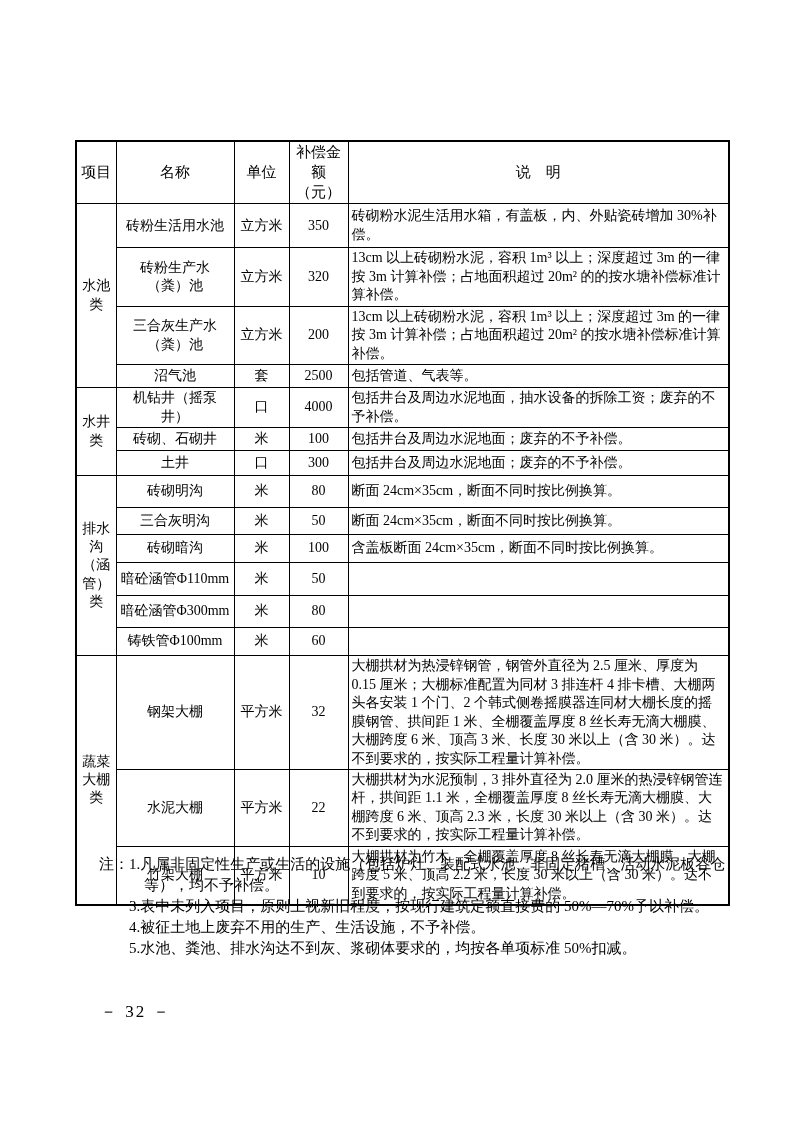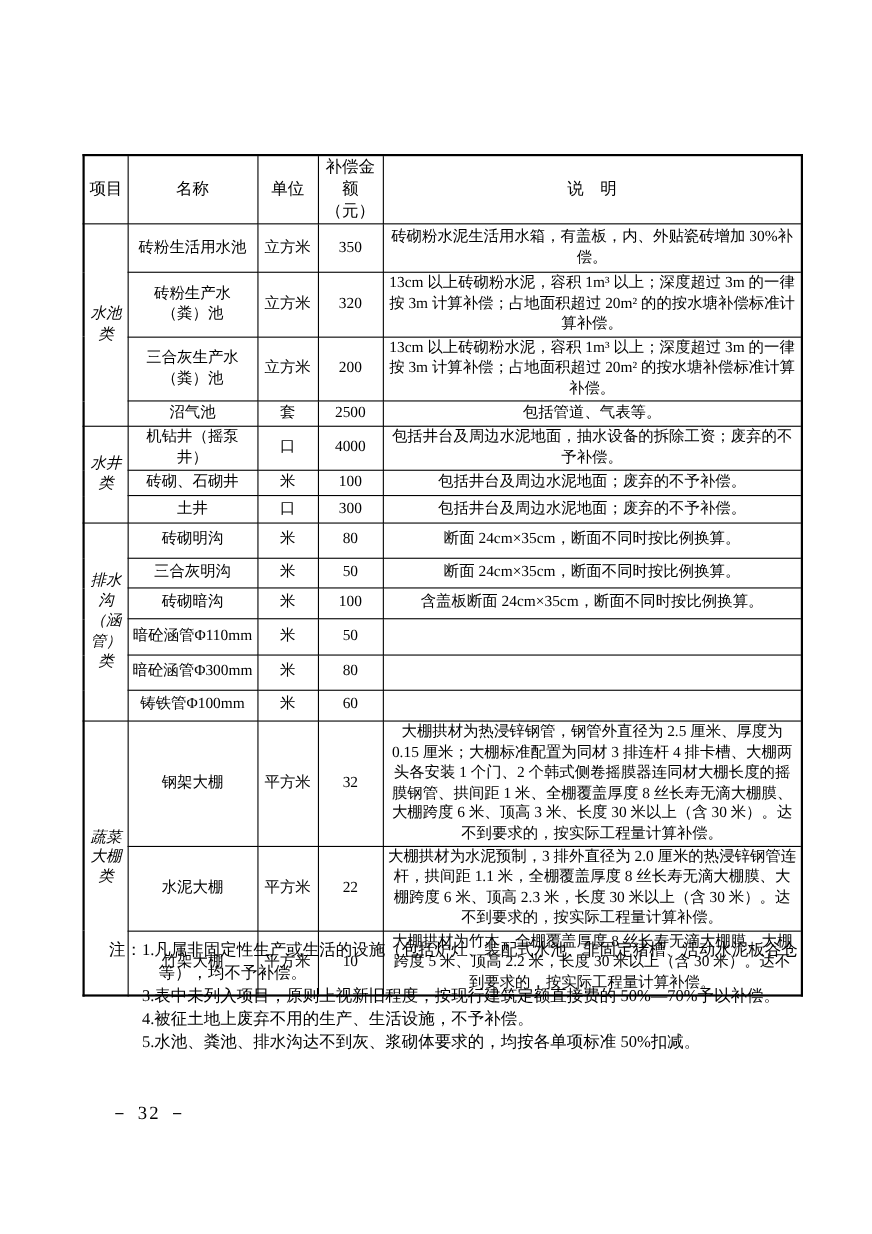--- a/index.html
+++ b/index.html
@@ -49,31 +49,30 @@
 
   table.comp-table thead tr { height: 44px; }
   table.comp-table th { text-align: center; font-size: 15px; }
 
   td.cell-category {
     text-align: center;
     font-size: 15px;
     line-height: 1.45;
     padding: 1px 4px;
     border-left: 2px solid #000;
-    font-style: italic;
   }
   td.cell-name, td.cell-unit {
     text-align: center;
   }
   td.cell-amount {
     text-align: center;
     font-size: 15px;
   }
   td.cell-desc {
-    text-align: center;
+    text-align: left;
     padding: 2px 5px;
     line-height: 1.35;
   }
 
   .notes {
     position: absolute;
     top: 854px;
     left: 99px;
     width: 628px;
     font-size: 15px;

